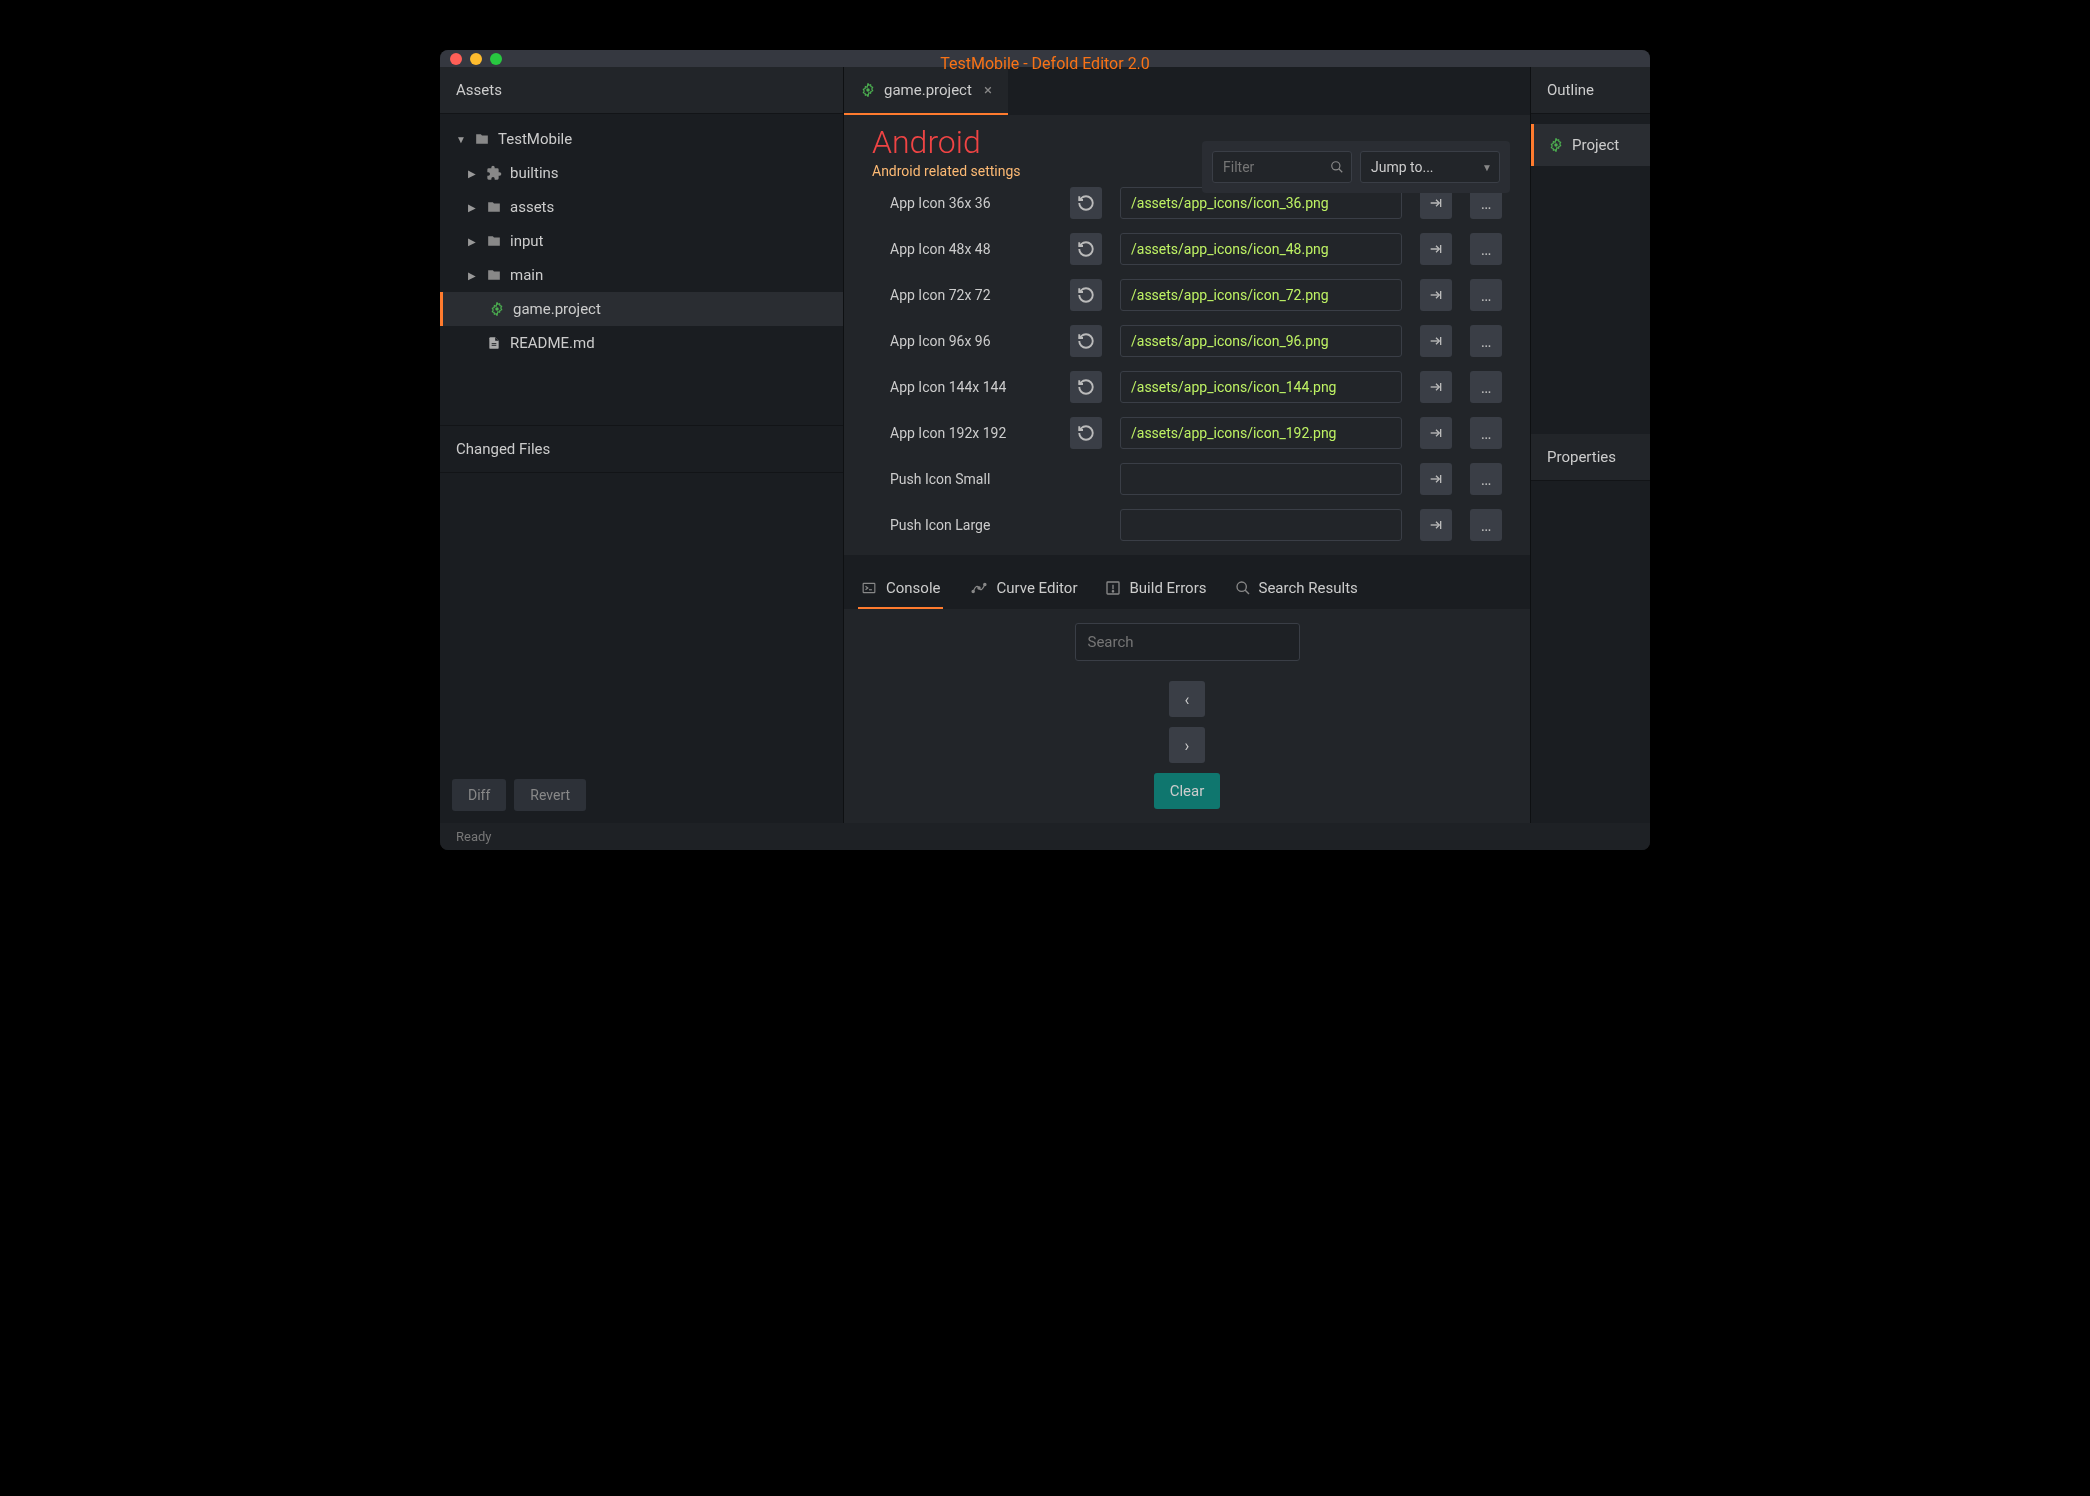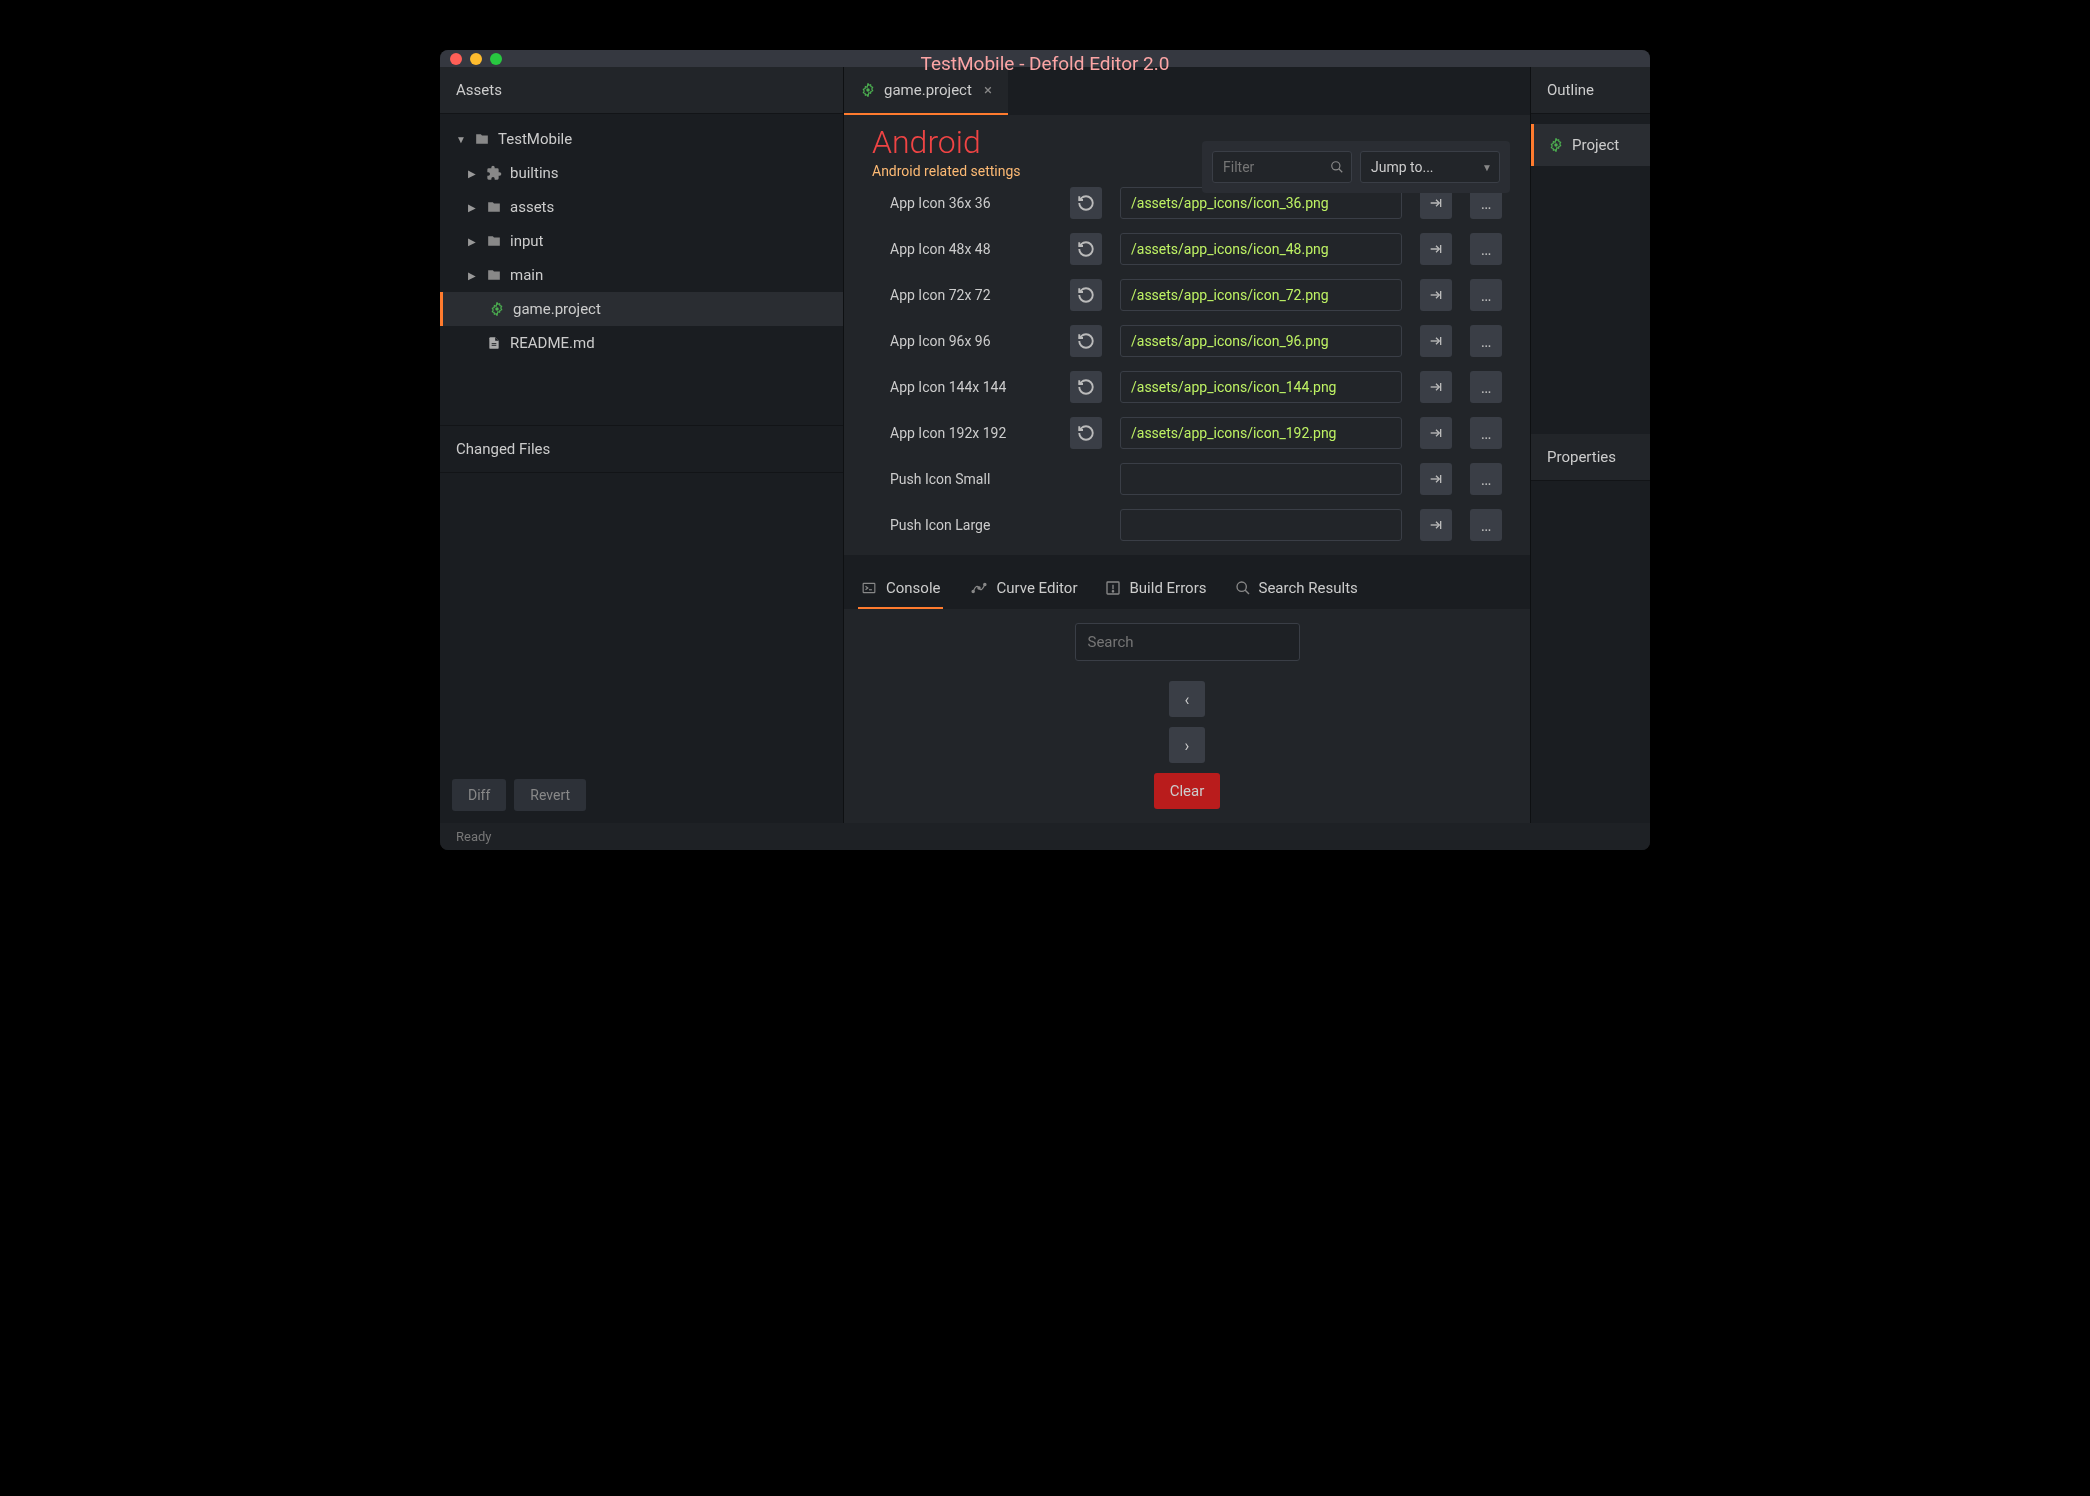--- a/index.html
+++ b/index.html
@@ -2,21 +2,21 @@
 <html><head>
 <meta charset="utf-8">
 <style>
 * { margin:0; padding:0; box-sizing:border-box; font-family:-apple-system,BlinkMacSystemFont,"Segoe UI",Roboto,sans-serif; }
 body { background:#000; width:2090px; height:1496px; display:flex; align-items:flex-start; justify-content:center; padding-top:50px; }
 .window { width:1210px; height:800px; background:#1a1d21; border-radius:8px; overflow:hidden; display:flex; flex-direction:column; box-shadow:0 20px 60px rgba(0,0,0,0.6); }
 .titlebar { height:30px; background:#353840; display:flex; align-items:center; padding:0 10px; position:relative; }
 .traffic { display:flex; gap:8px; }
 .tdot { width:12px; height:12px; border-radius:50%; }
 .tred{background:#ff5f57;} .tyel{background:#febc2e;} .tgrn{background:#28c840;}
-.title { position:absolute; left:50%; transform:translateX(-50%); color:#fca5a5; font-size:19px;margin-top:10px; }
+.title { position:absolute; left:50%; transform:translateX(-50%); color:#f97316; font-size:16px;margin-top:10px; }
 .body { flex:1; display:flex; background:#1a1d21; }
 .left { width:404px; display:flex; flex-direction:column; border-right:1px solid #0e1012; }
 .pane-hdr { background:#222529; color:#ccc; font-size:15px; padding:14px 16px; border-bottom:1px solid #121417; }
 .tree { flex:1; background:#1a1d21; padding:8px 0; overflow:auto; }
 .tree-row { display:flex; align-items:center; height:34px; color:#ccc; font-size:15px; cursor:pointer; padding-left:16px; gap:8px; }
 .tree-row.sel { background:#2a2d32; border-left:3px solid #ff7b2e; padding-left:13px; }
 .tree-row.d1{padding-left:28px;}
 .arrow{width:10px;display:inline-block;color:#999;font-size:10px;}
 .ico{width:16px;height:16px;display:inline-flex;align-items:center;justify-content:center;}
 .folder{color:#888;} .puzzle{color:#888;} .gear{color:#4caf50;} .doc{color:#aaa;}
@@ -44,21 +44,21 @@
 .ibtn { width:32px; height:32px; background:#3a3e46; border:none; border-radius:3px; color:#bbb; display:flex; align-items:center; justify-content:center; cursor:pointer; font-size:16px; }
 .finput { flex:1; background:#222529; border:1px solid #3a3e46; color:#bef264; padding:7px 10px; border-radius:3px; font-size:14px; min-width:0; }
 .bottom { background:#1a1d21; border-top:8px solid #1a1d21; }
 .btabs { display:flex; padding:6px 14px 0 14px; gap:24px; }
 .btab { display:flex; align-items:center; gap:8px; color:#ccc; font-size:15px; padding:10px 2px; cursor:pointer; border-bottom:2px solid transparent; }
 .btab.active { border-bottom:2px solid #ff7b2e; }
 .btab .bico { color:#888; }
 .console { padding:14px; display:flex; gap:10px; align-items:center; background:#222529;flex-direction:column; }
 .search { flex:1; max-width:460px; background:#1e2125; border:1px solid #3a3e46; color:#aaa; padding:9px 12px; border-radius:3px; font-size:15px; }
 .navbtn { width:36px; height:36px; background:#3a3e46; border:none; border-radius:3px; color:#ccc; cursor:pointer; font-size:16px; }
-.clrbtn { padding:9px 16px; background:#b91c1c; border:none; border-radius:3px; color:#ccc; cursor:pointer; font-size:15px; }
+.clrbtn { padding:9px 16px; background:#0f766e; border:none; border-radius:3px; color:#ccc; cursor:pointer; font-size:15px; }
 .right { width:120px; display:flex; flex-direction:column; border-left:1px solid #0e1012; background:#1a1d21; }
 .rpane { border-bottom:1px solid #121417; }
 .outline-item { display:flex; align-items:center; gap:8px; padding:12px 14px; color:#ccc; font-size:15px; border-left:3px solid #ff7b2e; background:#2a2d32; cursor:pointer; }
 .status { height:28px; background:#1e2125; color:#777; font-size:13px; padding:6px 16px; }
 svg{display:block;}
 .spacer{flex:1;}
 .outline-body{padding:10px 0;height:320px;}
 .props-body{flex:1;}
 </style>
 </head>

